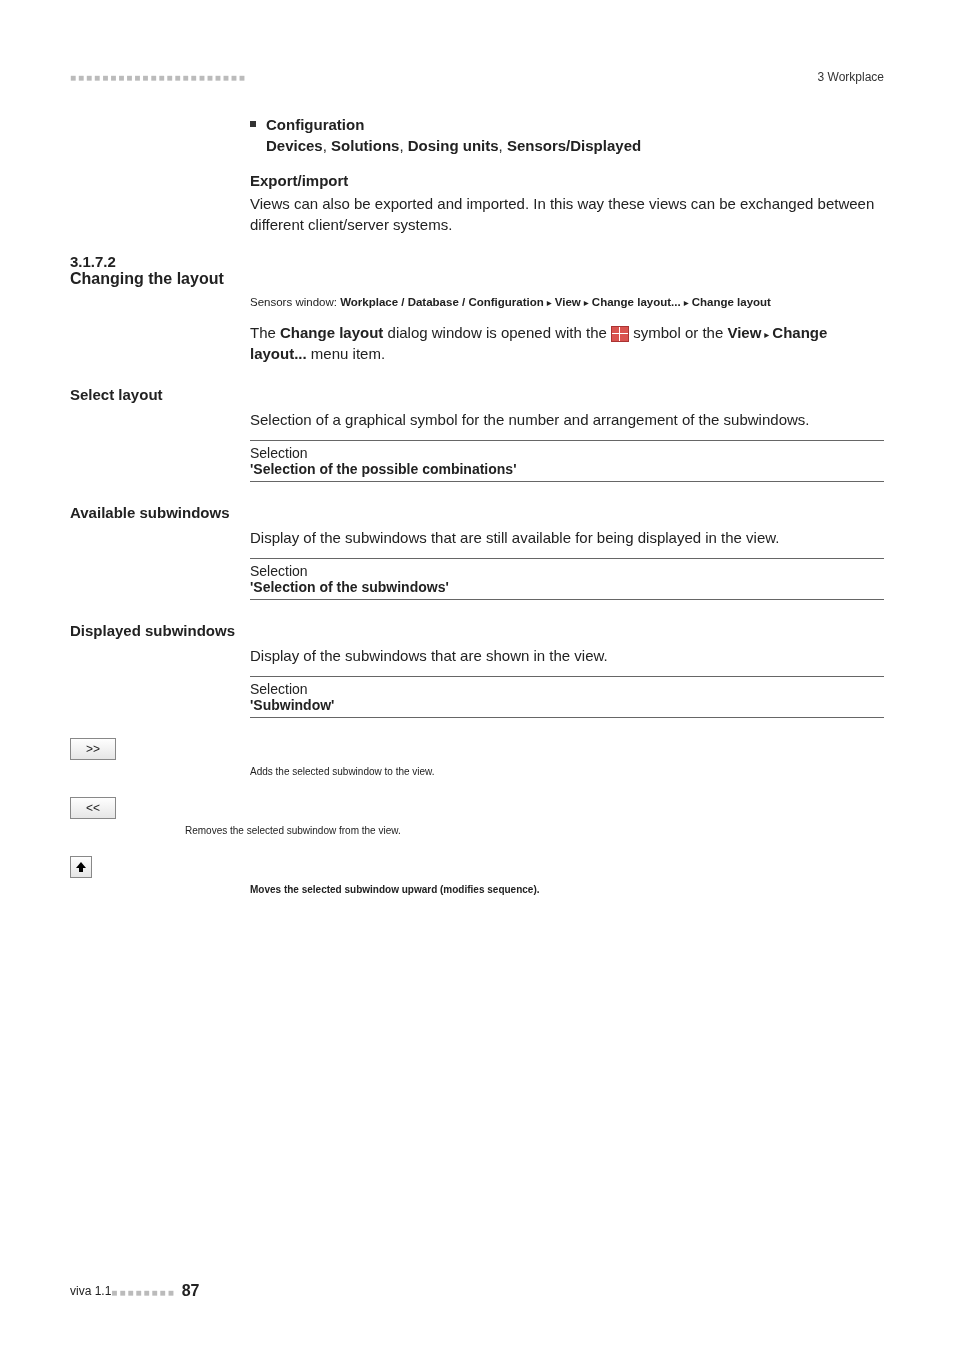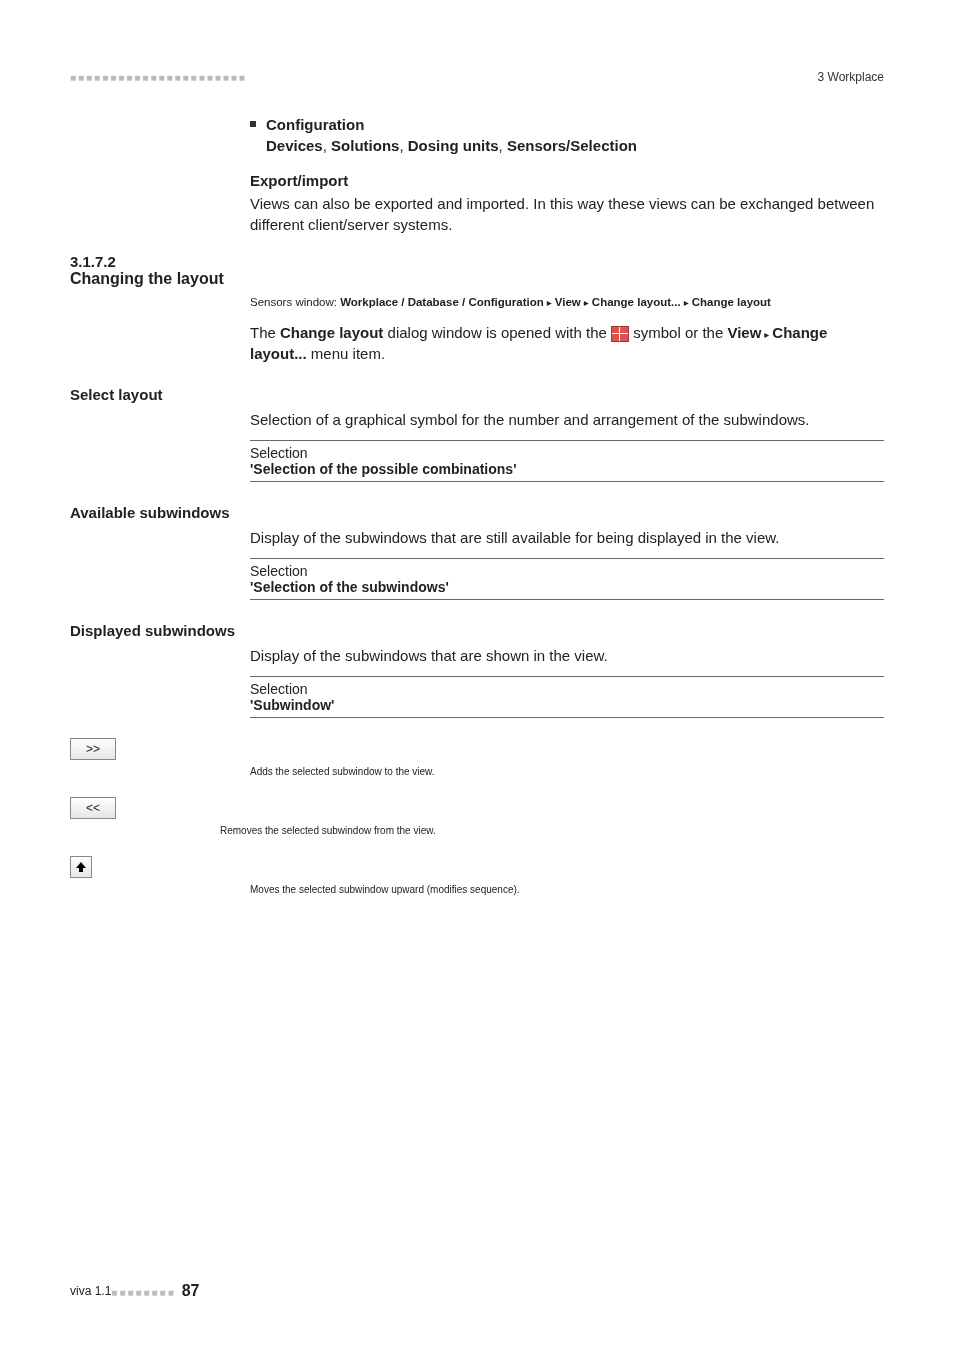--- a/index.html
+++ b/index.html
@@ -186,21 +186,21 @@
     <span>3 Workplace</span>
   </div>
 
   <div class="content-indent">
 
     <div class="bullet-item">
       <div class="bullet-square"></div>
       <div>
         <div class="bold para">Configuration</div>
         <div class="para">
-          <span class="bold">Devices</span>, <span class="bold">Solutions</span>, <span class="bold">Dosing units</span>, <span class="bold">Sensors/Selection</span>
+          <span class="bold">Devices</span>, <span class="bold">Solutions</span>, <span class="bold">Dosing units</span>, <span class="bold">Sensors/Displayed</span>
         </div>
       </div>
     </div>
 
     <div class="h-export">Export/import</div>
     <div class="para">Views can also be exported and imported. In this way these views can be exchanged between different client/server systems.</div>
 
   </div>
 
   <div class="sec-row">
@@ -251,34 +251,34 @@
     </div>
     <div class="content-indent" style="margin-left:130px;">
       <div class="btn-desc">Adds the selected subwindow to the view.</div>
     </div>
   </div>
 
   <div class="btn-row">
     <div class="btn-col">
       <span class="btn btn-wide">&lt;&lt;</span>
     </div>
-    <div class="content-indent" style="margin-left:100px;">
+    <div class="content-indent" style="margin-left:65px;">
       <div class="btn-desc">Removes the selected subwindow from the view.</div>
     </div>
   </div>
 
   <div class="btn-row">
     <div class="btn-col">
       <span class="btn btn-arrow">
         <svg width="12" height="12" viewBox="0 0 12 12">
             <path d="M6 1 L11 7 L8 7 L8 11 L4 11 L4 7 L1 7 Z" fill="#000"></path>
           </svg>
       </span>
     </div>
-    <div class="content-indent" style="margin-left:130px;">
+    <div class="content-indent" style="margin-left:130px;font-weight:bold;">
       <div class="btn-desc">Moves the selected subwindow upward (modifies sequence).</div>
     </div>
   </div>
 
 
   <div class="footer">
     <span>viva 1.1</span>
     <span>
       <span class="footer-dots">■■■■■■■■</span><span class="pagenum">87</span>
     </span>

